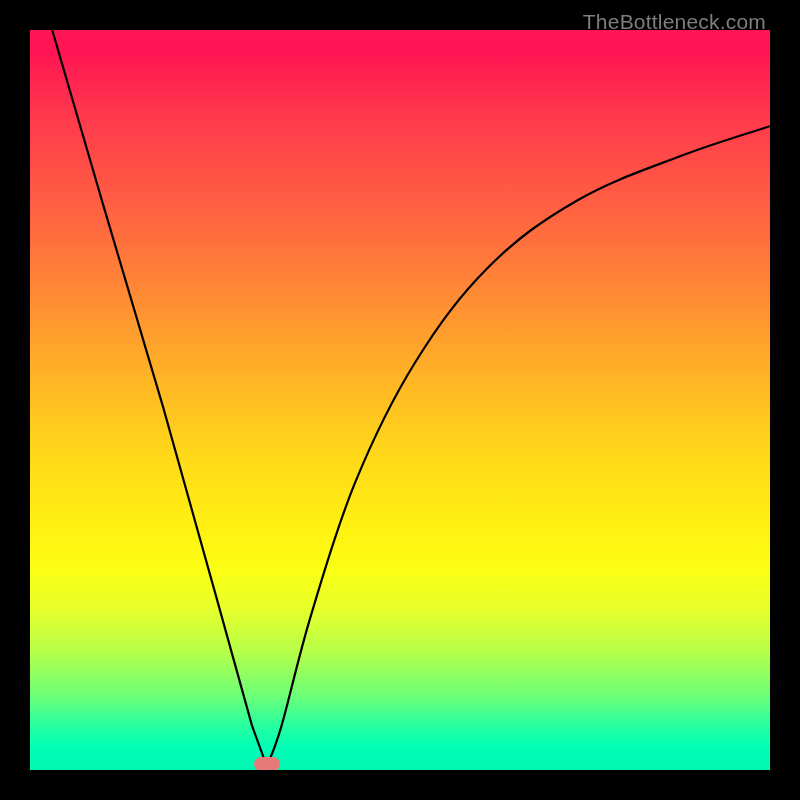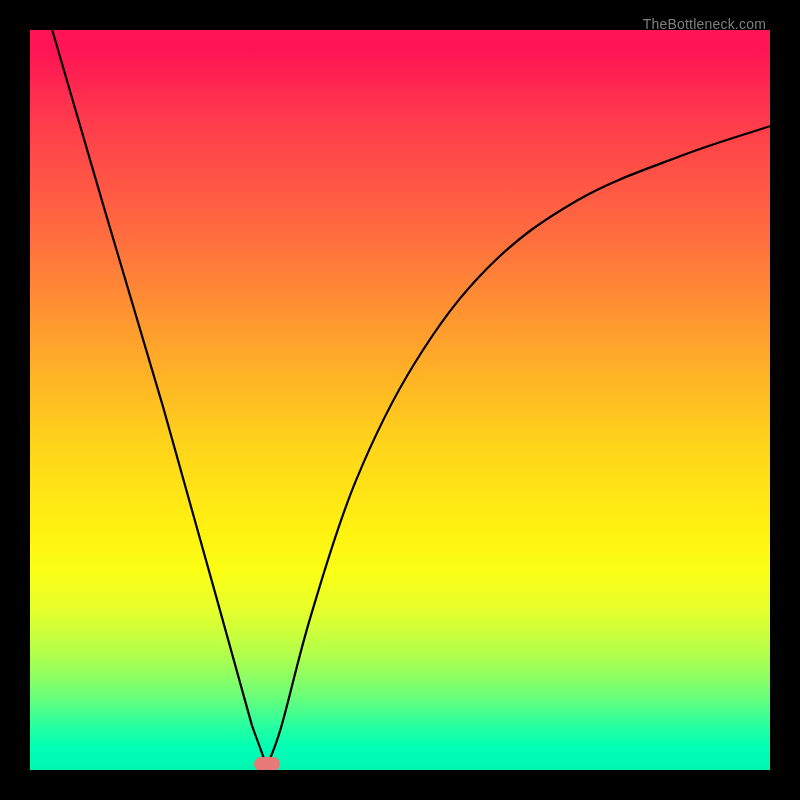--- a/index.html
+++ b/index.html
@@ -34,24 +34,24 @@
       #e8ff2a 78%,
       #b6ff49 84%,
       #6cff78 90%,
       #28ffa0 94%,
       #00ffb7 97%,
       #00f7b0 100%
     );
   }
   .watermark {
     position: absolute;
-    top: 16px;
+    top: 10px;
     right: 34px;
     color: #7e7e7e;
-    font-size: 14px;
+    font-size: 21px;
     letter-spacing: 0.2px;
     font-weight: 400;
   }
   svg.curve {
     position: absolute;
     inset: 0;
   }
   .marker {
     position: absolute;
     width: 26px;

